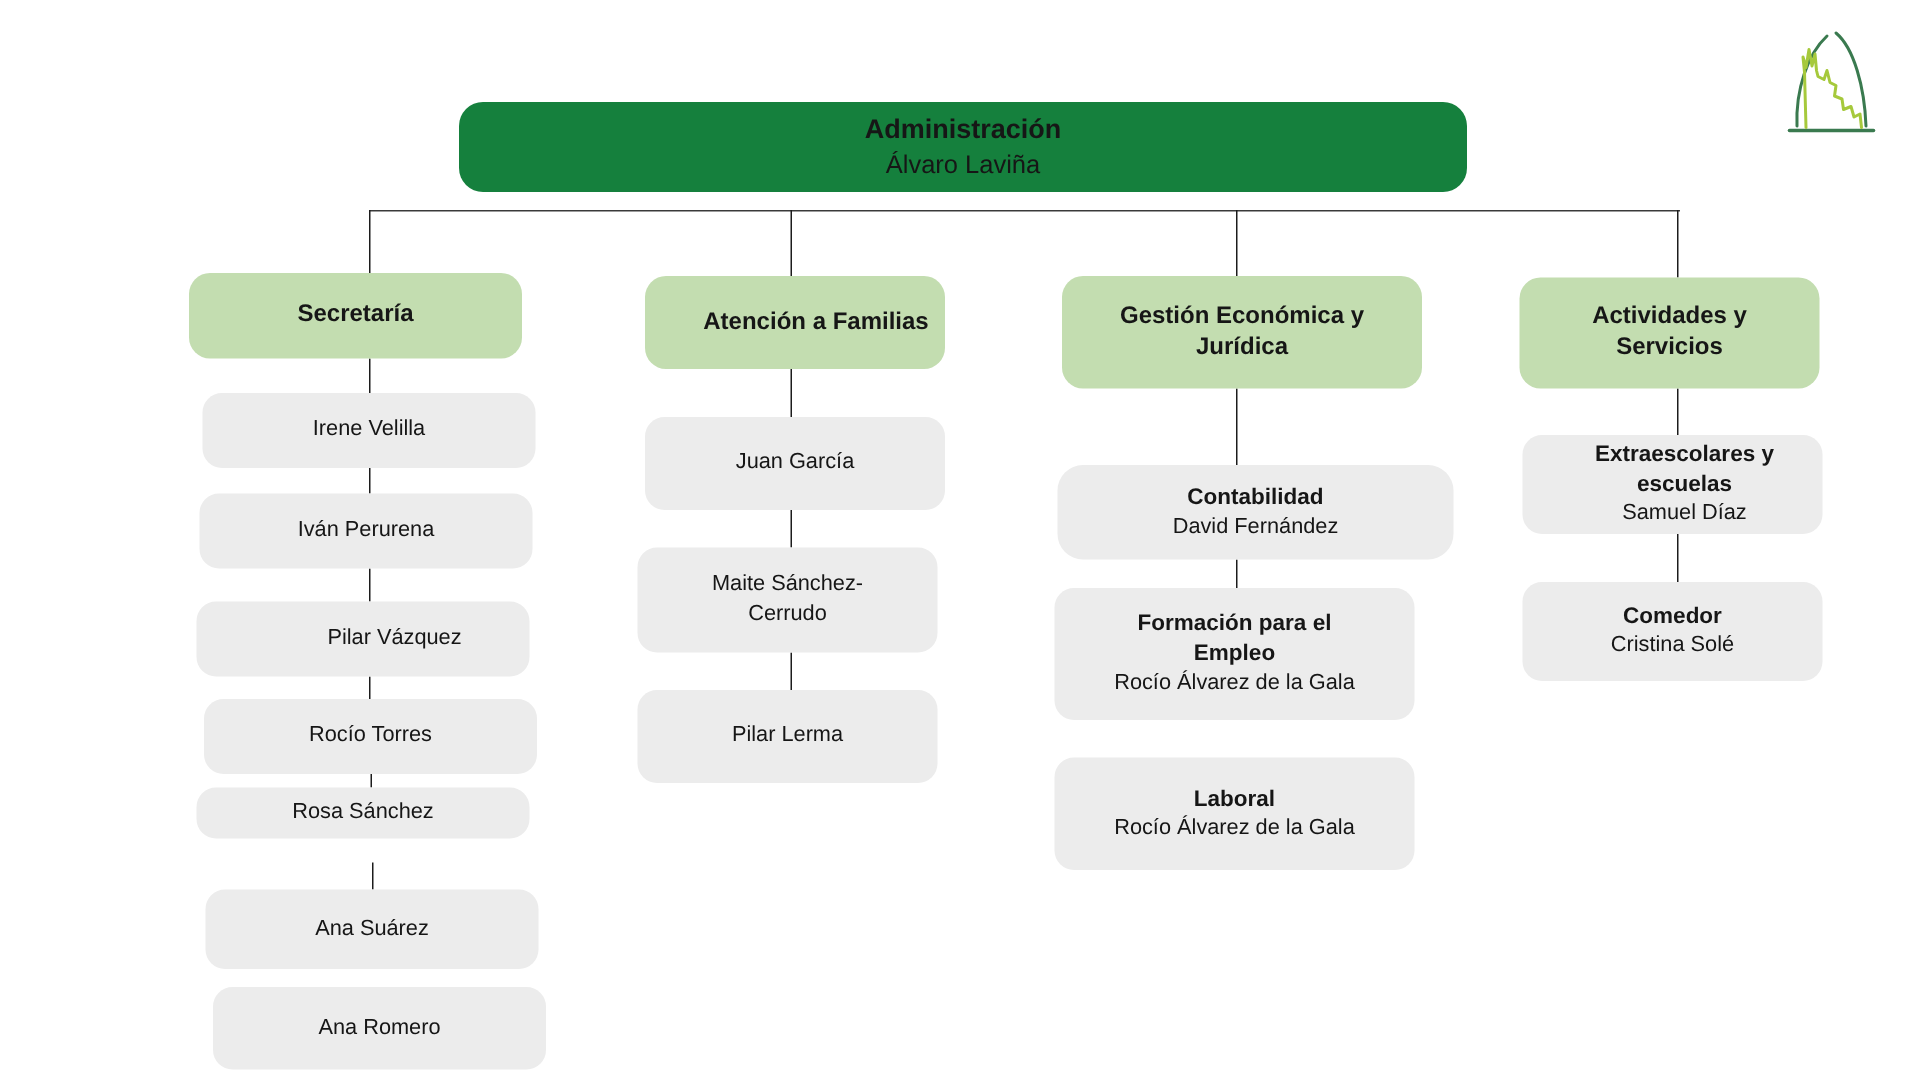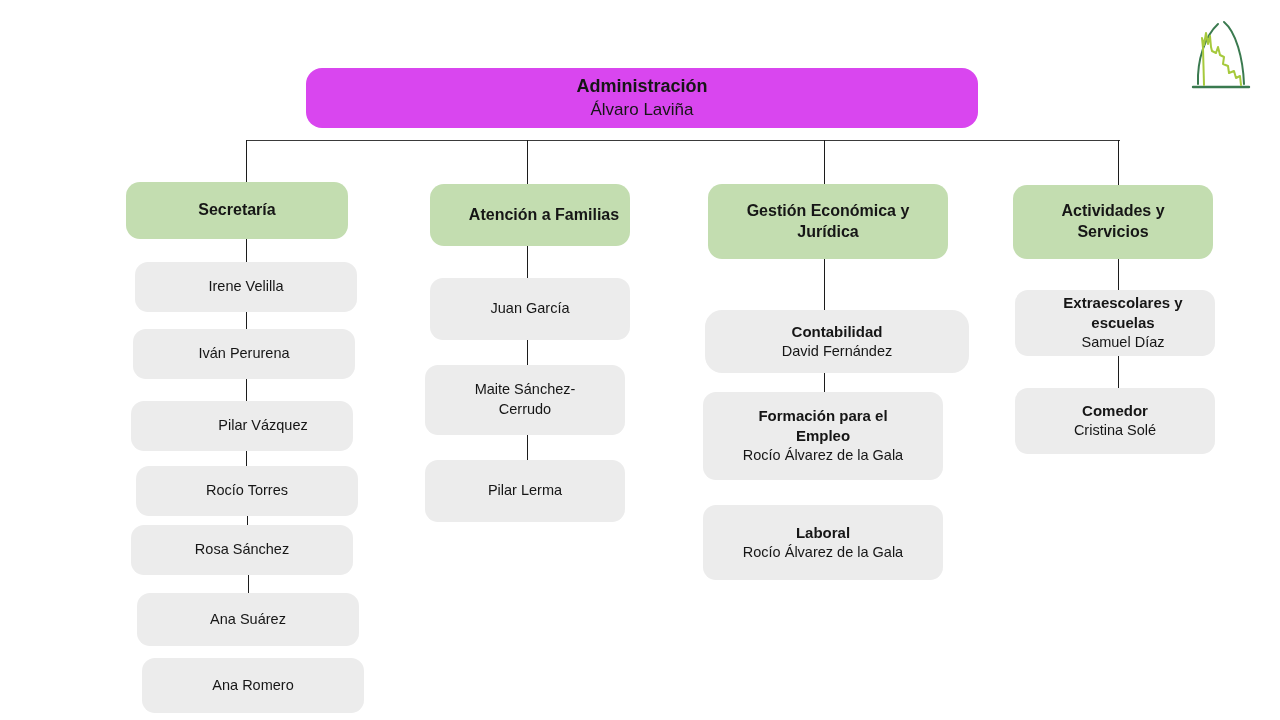--- a/index.html
+++ b/index.html
@@ -16,21 +16,21 @@
     position: absolute;
     display: flex;
     flex-direction: column;
     align-items: center;
     justify-content: center;
     text-align: center;
     box-sizing: border-box;
     z-index: 2;
   }
   .root {
-    background: #d946ef;
+    background: #15803d;
     border-radius: 16px;
   }
   .root .dept { font-weight: bold; font-size: 18px; line-height: 1.3; }
   .root .person { font-size: 17px; line-height: 1.3; }
   .header {
     background: #c3ddb0;
     border-radius: 14px;
     font-weight: bold;
     font-size: 16px;
     line-height: 1.3;
@@ -127,21 +127,21 @@
   </div>
   <div class="box item" style="left:133px; top:329px; width:222px; height:50px;">
     <span class="person">Iván Perurena</span>
   </div>
   <div class="box item" style="left:131px; top:401px; width:222px; height:50px;padding-left:42px;">
     <span class="person">Pilar Vázquez</span>
   </div>
   <div class="box item" style="left:136px; top:466px; width:222px; height:50px;">
     <span class="person">Rocío Torres</span>
   </div>
-  <div class="box item" style="left:131px; top:525px; width:222px; height:50px;">
+  <div class="box item" style="left:131px; top:525px; width:222px; height:34px;">
     <span class="person">Rosa Sánchez</span>
   </div>
   <div class="box item" style="left:137px; top:593px; width:222px; height:53px;">
     <span class="person">Ana Suárez</span>
   </div>
   <div class="box item" style="left:142px; top:658px; width:222px; height:55px;">
     <span class="person">Ana Romero</span>
   </div>
 
   <div class="box item" style="left:430px; top:278px; width:200px; height:62px;">

